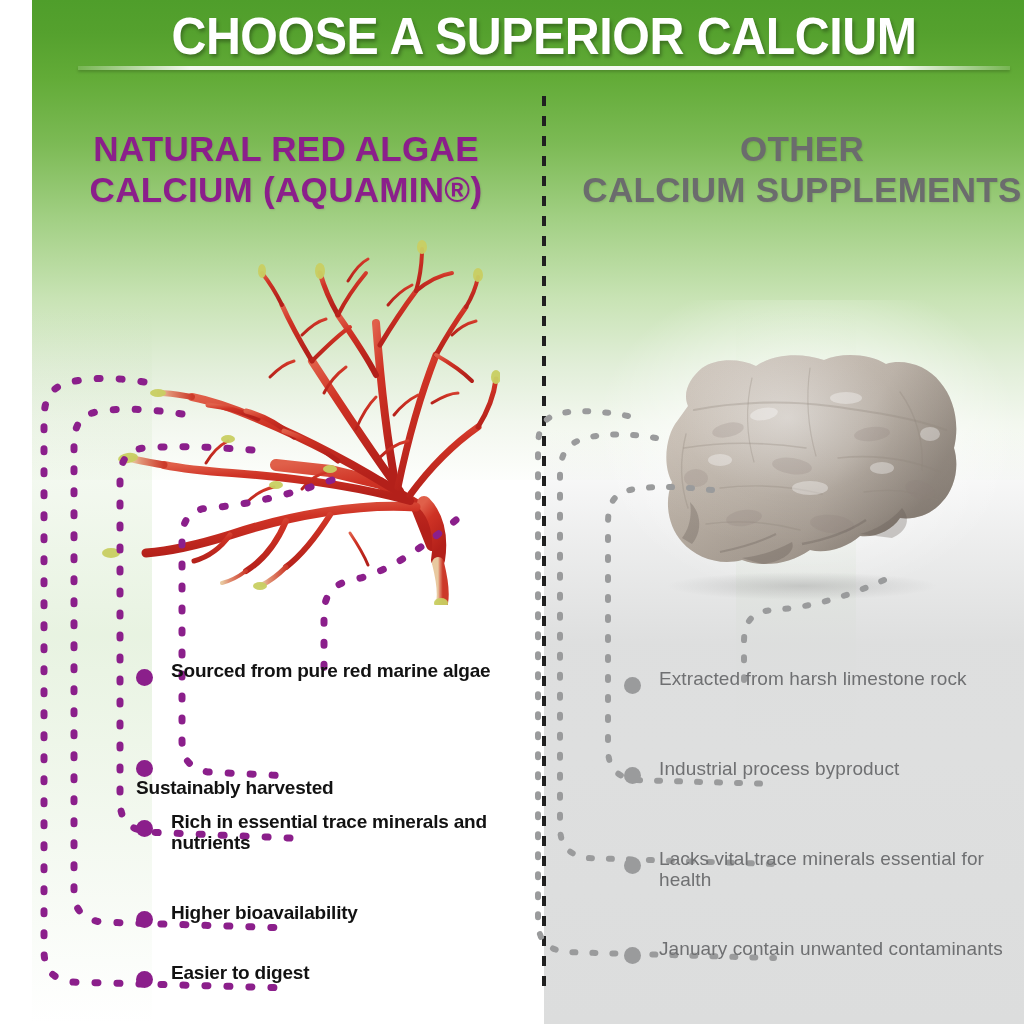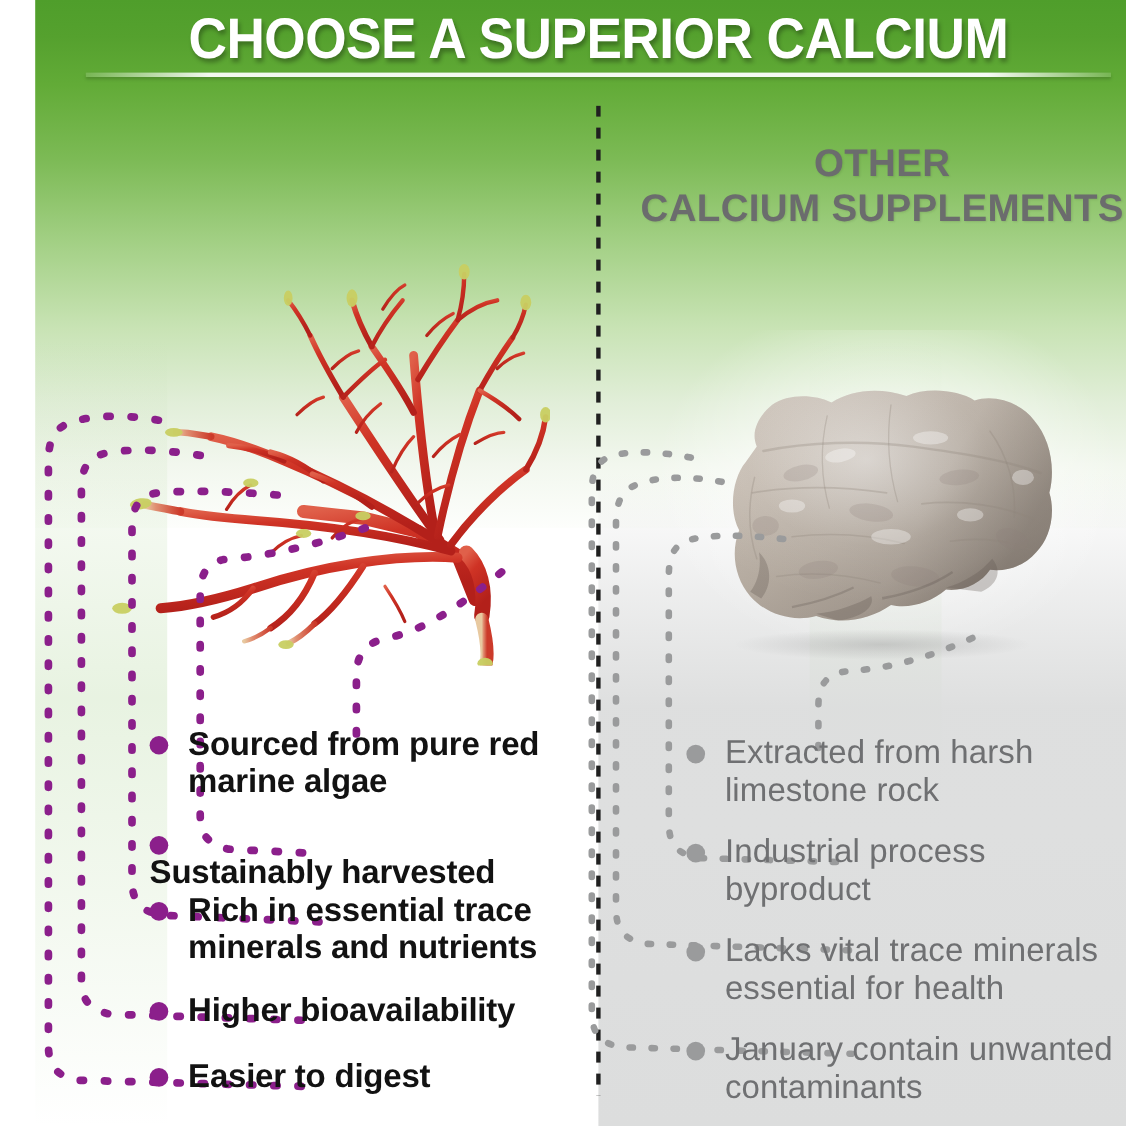--- a/index.html
+++ b/index.html
@@ -84,38 +84,42 @@
   .list.right { left:592px; top:660px; width:412px; }
 
   .item { position:absolute; display:flex; align-items:flex-start; }
   .dot {
     flex:0 0 auto; width:17px; height:17px; border-radius:50%;
     margin-top:9px; margin-right:18px;
   }
   .list.left  .dot { background:#8b1f8b; }
   .list.right .dot { background:#9a9b9c; }
 
-  .item-text { font-size:30px; line-height:1.12; }
+  .item-text { font-size:19px; line-height:1.12; }
   .list.left  .item-text { color:#121212; font-weight:bold; letter-spacing:-0.2px; }
   .list.right .item-text { color:#6f7072; font-weight:normal; letter-spacing:0.1px; }
 </style>
 </head>
 <body>
 
 <div id="stage">
 
   <div class="bg-green"></div>
   <div class="bg-green-edge-l"></div>
   <div class="bg-green-edge-r"></div>
   <div class="bg-right-panel"></div>
   <div class="bg-right-glow"></div>
 
   <div class="title">CHOOSE A SUPERIOR CALCIUM</div>
   <div class="title-rule"></div>
 
+  <div class="col-head left">
+    <div>NATURAL RED ALGAE</div>
+    <div>CALCIUM (AQUAMIN®)</div>
+  </div>
   <div class="col-head right">
     <div>OTHER</div>
     <div>CALCIUM SUPPLEMENTS</div>
   </div>
 
   <div class="divider"></div>
 
   <svg class="art-algae" viewBox="0 0 420 390">
     <defs>
       <linearGradient id="algGrad" x1="0" y1="0" x2="0.3" y2="1">

